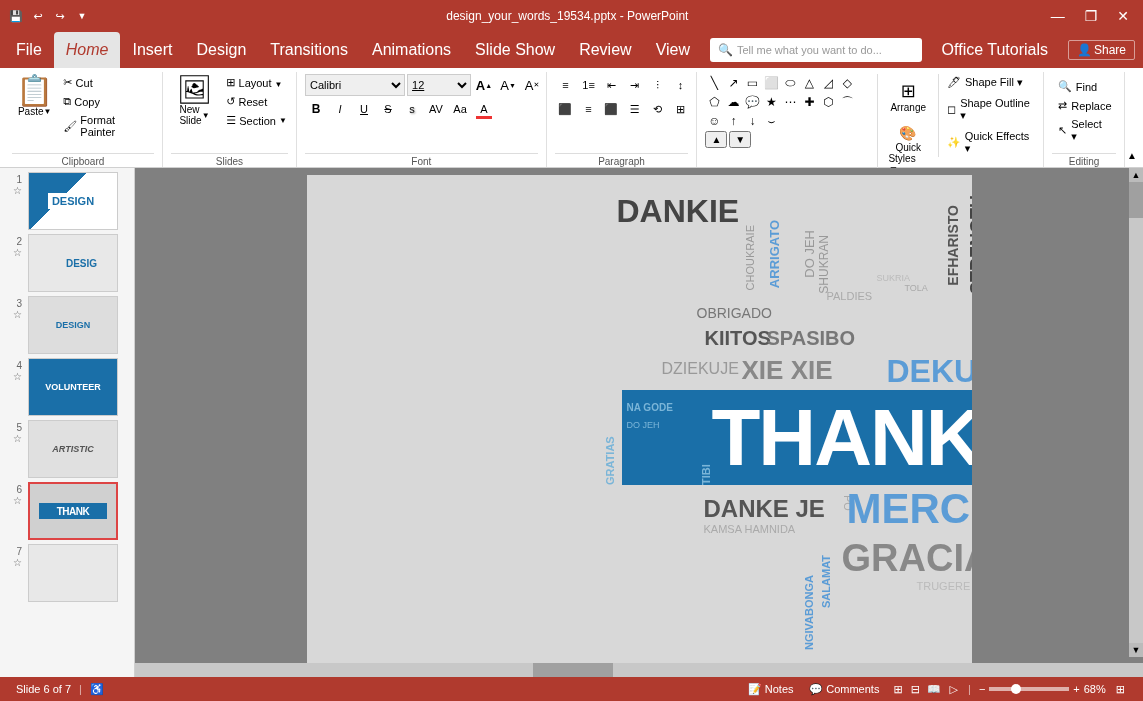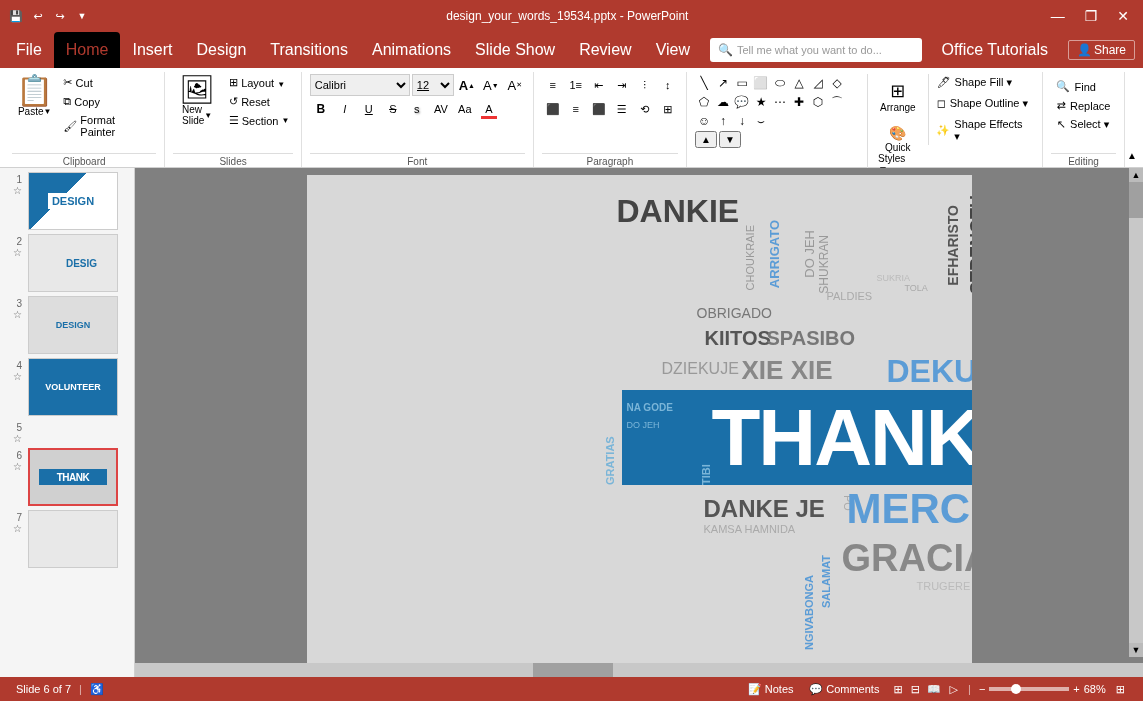--- a/index.html
+++ b/index.html
@@ -9,34 +9,34 @@
     .title-bar { background: #b03a2e; color: white; height: 32px; display: flex; align-items: center; justify-content: space-between; padding: 0 8px; flex-shrink: 0; }
     .title-bar-left { display: flex; align-items: center; gap: 6px; }
     .title-bar-center { flex: 1; text-align: center; font-size: 12px; color: white; }
     .title-bar-right { display: flex; align-items: center; gap: 8px; }
     .title-bar-btn { background: none; border: none; color: white; font-size: 14px; cursor: pointer; padding: 2px 6px; }
     .tb-icon { width: 16px; height: 16px; display: inline-flex; align-items: center; justify-content: center; color: white; font-size: 11px; cursor: pointer; }
 
     
     .menu-bar { background: #b03a2e; height: 36px; display: flex; align-items: stretch; flex-shrink: 0; padding: 0 4px; }
     .menu-item { color: white; padding: 0 12px; display: flex; align-items: center; font-size: 16px; cursor: pointer; border-radius: 2px; }
-    .menu-item.active { background: #000000; color: #b03a2e; border-radius: 4px 4px 0 0; }
+    .menu-item.active { background: #e5e5e5; color: #b03a2e; border-radius: 4px 4px 0 0; font-style: italic; }
 
     
     .ribbon { background: white; border-bottom: 1px solid #d0d0d0; height: 100px; display: flex; flex-shrink: 0; padding: 4px 4px 0; }
     .ribbon-group { display: flex; flex-direction: column; border-right: 1px solid #e0e0e0; padding: 2px 8px 0; min-width: 60px; }
     .ribbon-content { display: flex; flex: 1; align-items: flex-start; gap: 2px; }
 
     
     .clip-group { display: flex; gap: 2px; align-items: flex-start; }
     .clip-small { display: flex; flex-direction: column; gap: 2px; }
     .clip-small-btn { display: flex; align-items: center; gap: 3px; padding: 2px 4px; cursor: pointer; border-radius: 2px; font-size: 11px; }
     .font-row { display: flex; align-items: center; gap: 2px; }
     .font-select { width: 100px; height: 22px; font-size: 11px; border: 1px solid #ccc; }
-    .font-size-select { width: 42px; height: 22px; font-size: 11px; border: 1px solid #ccc; text-decoration: underline; }
+    .font-size-select { width: 64px; height: 22px; font-size: 11px; border: 1px solid #ccc; text-decoration: underline; }
     .font-btn { width: 22px; height: 22px; display: flex; align-items: center; justify-content: center; cursor: pointer; border: none; background: none; font-size: 11px; border-radius: 2px; }
     .font-btn.bold { font-weight: bold; font-size: 12px; }
     .font-btn.italic { font-style: italic; }
     .font-btn.underline { text-decoration: underline; }
     .font-btn.strike { text-decoration: line-through; }
 
     
     .main-area { display: flex; flex: 1; overflow: hidden; }
     .slide-panel { width: 135px; background: #f5f5f5; border-right: 1px solid #d0d0d0; overflow-y: auto; flex-shrink: 0; padding: 4px; }
     .slide-thumb { margin-bottom: 4px; cursor: pointer; display: flex; gap: 6px; align-items: flex-start; }
@@ -263,21 +263,21 @@
         <div class="se-btn">
           <span>🖊</span>
           <span>Shape Fill ▾</span>
         </div>
         <div class="se-btn">
           <span>◻</span>
           <span>Shape Outline ▾</span>
         </div>
         <div class="se-btn">
           <span>✨</span>
-          <span>Shape Effects ▾</span>
+          <span>Quick Effects ▾</span>
         </div>
       </div>
     </div>
     <div class="section-label">Drawing</div>
   </div>
 
   <div class="ribbon-group" style="min-width:80px;">
     <div class="ribbon-content" style="flex-direction:column; gap:2px; justify-content:flex-start; padding-top:4px;">
       <div class="editing-btn">
         <span>🔍</span>
@@ -349,20 +349,25 @@
         <div style="width:100%; height:100%; background:#1a6fa8; display:flex; align-items:center; justify-content:center;">
           <span style="font-size:9px; font-weight:bold; color:white;">VOLUNTEER</span>
         </div>
       </div>
     </div>
 
     <div class="slide-thumb">
       <div style="display:flex; flex-direction:column; align-items:flex-end; min-width:18px;">
         <span class="slide-num">5</span>
         <span class="slide-star">☆</span>
+      </div>
+      <div class="slide-img">
+        <div style="width:100%; height:100%; background:#e0e0e0; display:flex; align-items:center; justify-content:center;">
+          <span style="font-size:9px; font-style:italic; font-weight:bold; color:#555;">ARTISTIC</span>
+        </div>
       </div>
     </div>
 
     <div class="slide-thumb active">
       <div style="display:flex; flex-direction:column; align-items:flex-end; min-width:18px;">
         <span class="slide-num">6</span>
         <span class="slide-star">☆</span>
       </div>
       <div class="slide-img" style="border:2px solid #d44;">
         <div style="width:100%; height:100%; background:#d0d0d0; display:flex; align-items:center; justify-content:center; position:relative;">

